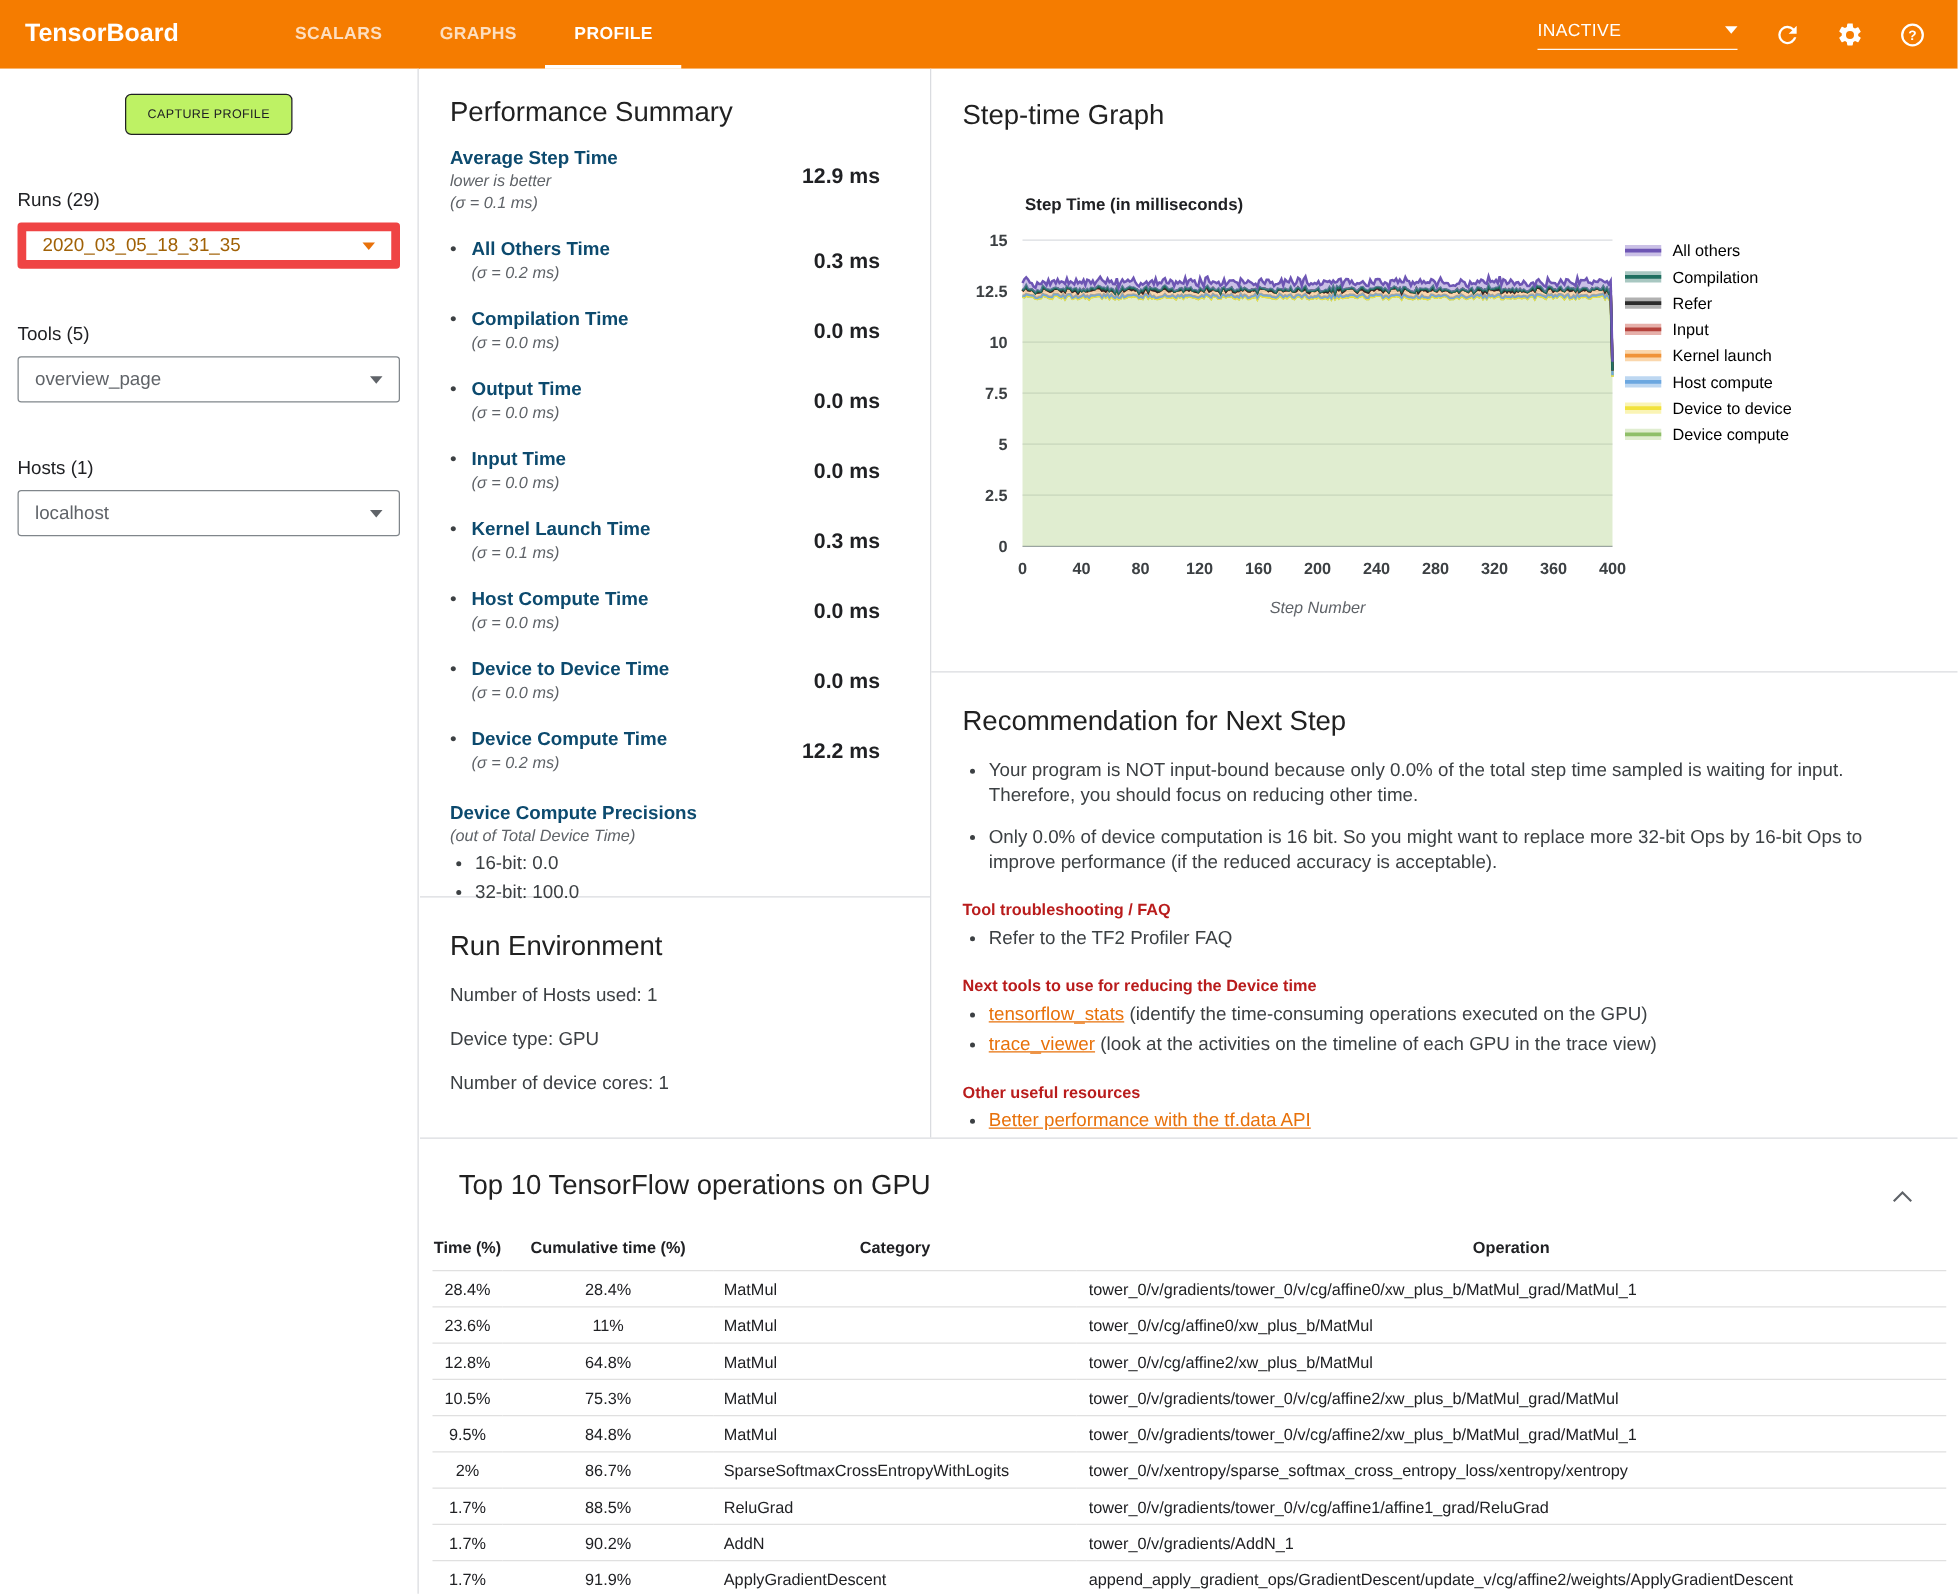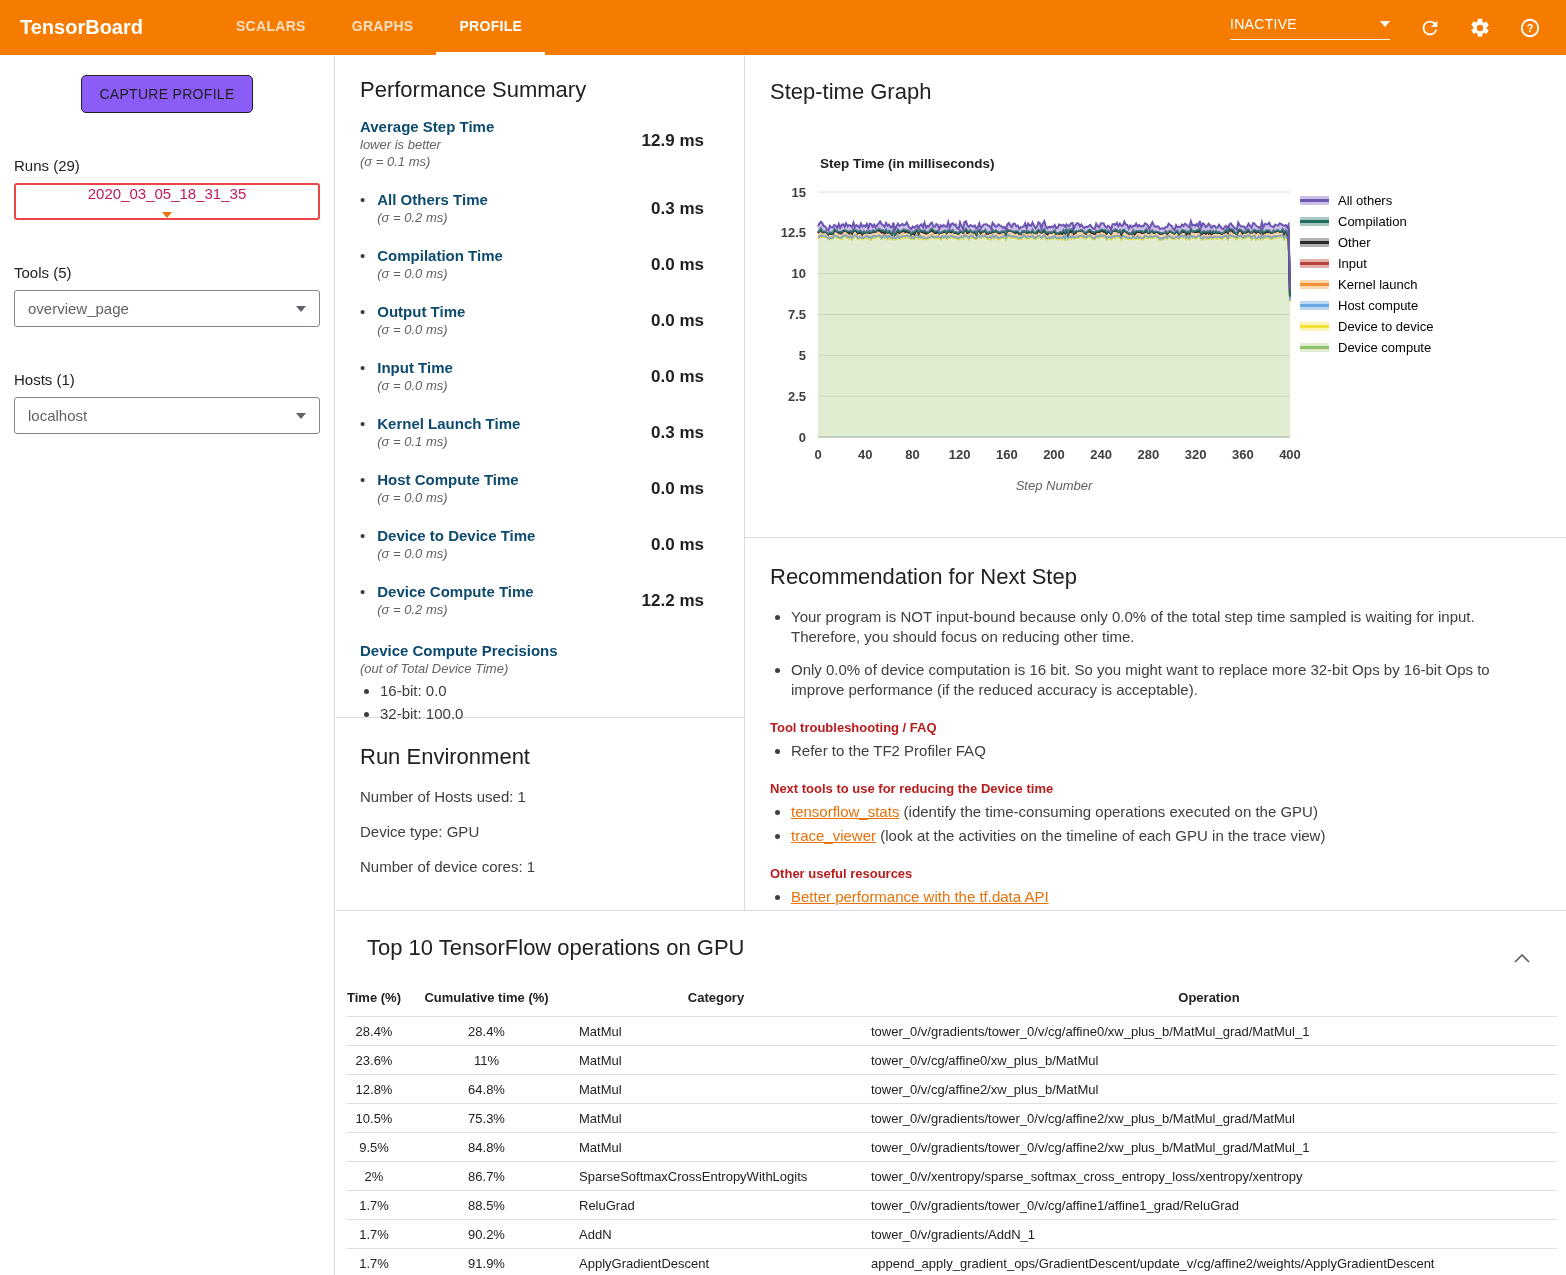--- a/index.html
+++ b/index.html
@@ -16,28 +16,28 @@
     letter-spacing:.3px; color:rgba(255,255,255,.75); border-bottom:3px solid transparent; cursor:pointer; }
   .nav .tab.active { color:#fff; border-bottom-color:#fff; }
   .topbar-right { margin-left:auto; display:flex; align-items:center; margin-right:24px; }
   .status-select { width:160px; display:flex; align-items:center; justify-content:space-between;
     border-bottom:1px solid rgba(255,255,255,.95); padding-bottom:7px; color:#fff; font-size:14px;
     font-weight:normal; letter-spacing:.3px; cursor:pointer; margin-right:28px; }
   .caret-down-white { width:0; height:0; border-left:5px solid transparent; border-right:5px solid transparent; border-top:6px solid #fff; }
   .hicon { width:24px; height:24px; margin-left:26px; cursor:pointer; display:flex; align-items:center; justify-content:center; }
   
   .sidebar { position:absolute; top:55px; left:0; width:335px; height:1220px; border-right:1px solid #dadce0; background:#fff; }
-  .capture-btn { display:block; margin:20px auto 0; padding:10px 17px; background:#8b5cf6; border:1px solid #202124;
-    border-radius:5px; font-family:inherit; font-size:14px; color:#202124; letter-spacing:.3px; cursor:pointer; }
+  .capture-btn { display:block; margin:20px auto 0; padding:10px 17px; background:#bef264; border:1px solid #202124;
+    border-radius:5px; font-family:inherit; font-size:10px; color:#202124; letter-spacing:.3px; cursor:pointer; }
   .field { margin:0 14px; }
   .field-label { font-size:15px; color:#202124; margin-top:44px; }
   .selectbox { height:37px; margin-top:9px; border:1px solid #80868b; border-radius:3px; display:flex;
     align-items:center; justify-content:space-between; padding:0 13px; font-size:15px; color:#5f6368;
     background:#fff; cursor:pointer; }
-  .selectbox.runs { border:2px solid #ef4444; color:#be185d;flex-direction:column; }
+  .selectbox.runs { border:7px solid #ef4444; color:#a16207; }
   .caret-gray { width:0; height:0; border-left:5px solid transparent; border-right:5px solid transparent; border-top:6px solid #5f6368; }
   .caret-orange { width:0; height:0; border-left:5px solid transparent; border-right:5px solid transparent; border-top:6px solid #e8710a; }
   
   .main { position:absolute; left:336px; top:55px; right:0; bottom:0; background:#fff; }
   .columns { display:flex; border-bottom:1px solid #dadce0; height:856px; }
   .left-col { width:409px; border-right:1px solid #dadce0; }
   .perf { padding:22px 24px 0; height:663px; border-bottom:1px solid #dadce0; }
   .runenv { padding:26px 24px 0; }
   .right-col { flex:1; position:relative; }
   .graph-sec { height:483px; border-bottom:1px solid #dadce0; position:relative; }
@@ -307,21 +307,21 @@
             <div class="legend-item">
               <div class="legend-swatch" style="background: rgba(38, 115, 101, 0.4);">
                 <div class="legend-line" style="background: rgb(31, 111, 96);"></div>
               </div>
               <span class="legend-label">Compilation</span>
             </div>
             <div class="legend-item">
               <div class="legend-swatch" style="background: rgba(60, 60, 60, 0.4);">
                 <div class="legend-line" style="background: rgb(43, 43, 43);"></div>
               </div>
-              <span class="legend-label">Other</span>
+              <span class="legend-label">Refer</span>
             </div>
             <div class="legend-item">
               <div class="legend-swatch" style="background: rgba(192, 57, 43, 0.4);">
                 <div class="legend-line" style="background: rgb(181, 66, 60);"></div>
               </div>
               <span class="legend-label">Input</span>
             </div>
             <div class="legend-item">
               <div class="legend-swatch" style="background: rgba(243, 166, 74, 0.45);">
                 <div class="legend-line" style="background: rgb(240, 147, 56);"></div>

